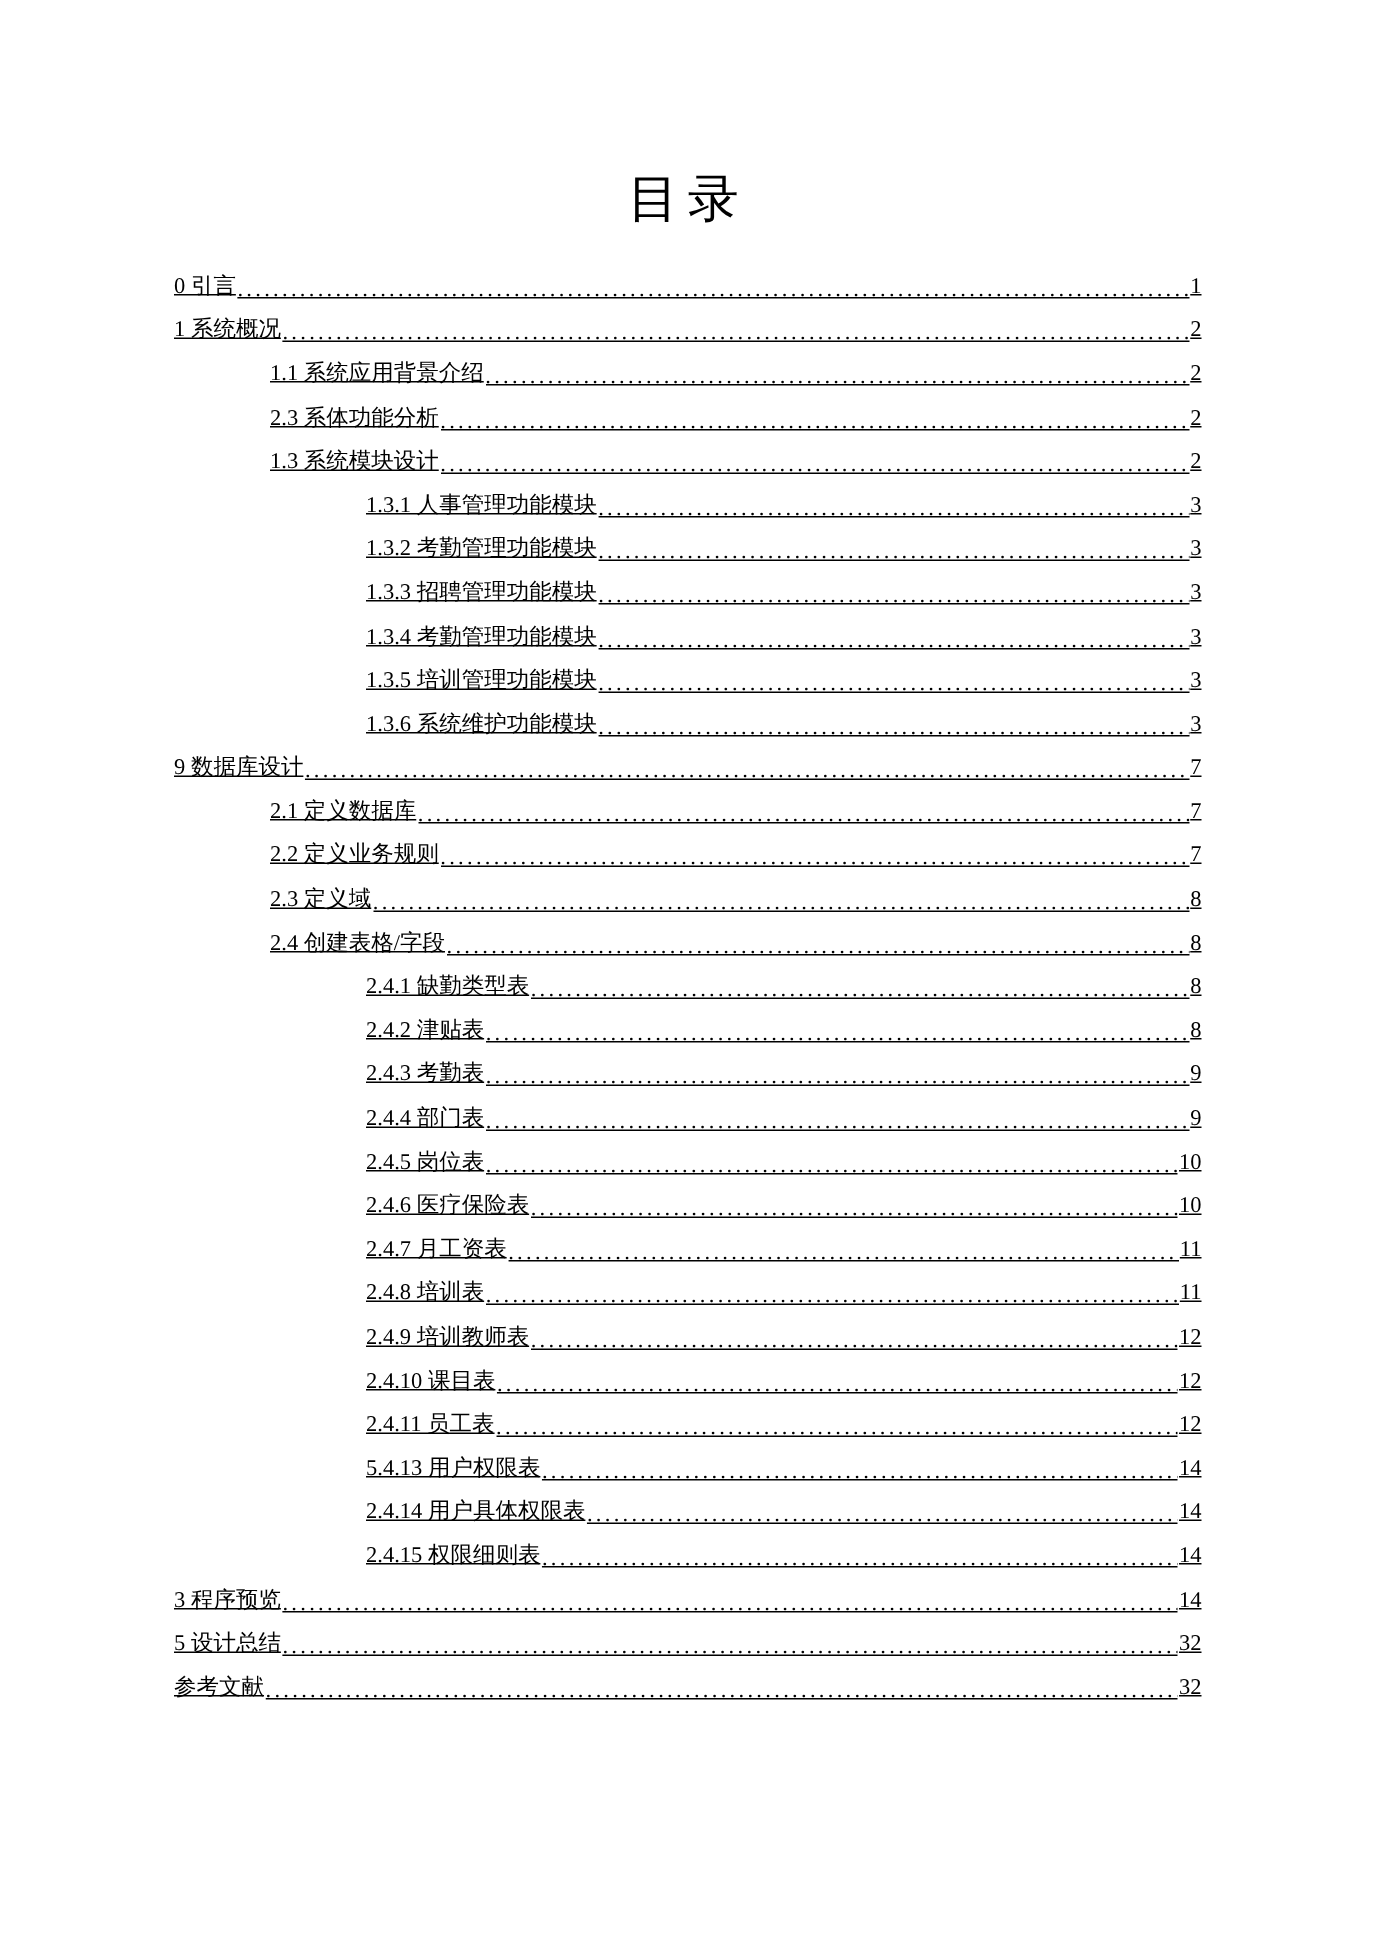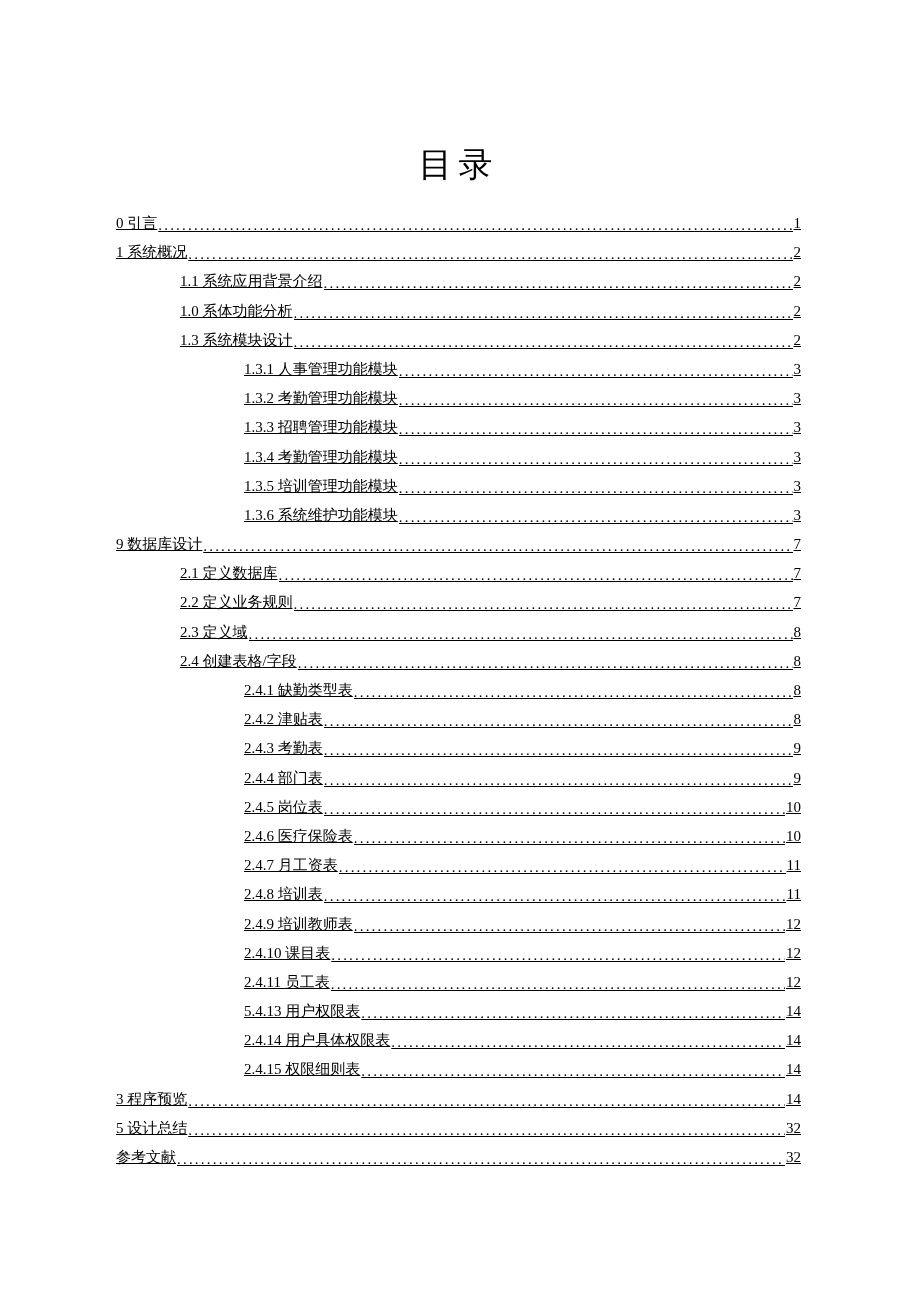--- a/index.html
+++ b/index.html
@@ -6,21 +6,20 @@
     body {
       background: #ffffff;
       width: 920px;
       height: 1302px;
       font-family: "SimSun", "宋体", serif;
       color: #000;
       position: relative;
     }
     .page {
       padding: 110px 119px 0 116px;
-      margin-top: 32px;
     }
     .title {
       text-align: center;
       font-size: 34px;
       font-weight: normal;
       font-family: "SimSun", "宋体", serif;
       letter-spacing: 6px;
       margin-bottom: 28px;
     }
     .toc {
@@ -73,21 +72,21 @@
         <span class="toc-label">1 系统概况</span>
         <span class="toc-dots"></span>
         <span class="toc-page">2</span>
       </div>
       <div class="toc-row indent-1">
         <span class="toc-label">1.1 系统应用背景介绍</span>
         <span class="toc-dots"></span>
         <span class="toc-page">2</span>
       </div>
       <div class="toc-row indent-1">
-        <span class="toc-label">1.0 系体功能分析</span>
+        <span class="toc-label">2.3 系体功能分析</span>
         <span class="toc-dots"></span>
         <span class="toc-page">2</span>
       </div>
       <div class="toc-row indent-1">
         <span class="toc-label">1.3 系统模块设计</span>
         <span class="toc-dots"></span>
         <span class="toc-page">2</span>
       </div>
       <div class="toc-row indent-2">
         <span class="toc-label">1.3.1 人事管理功能模块</span>

